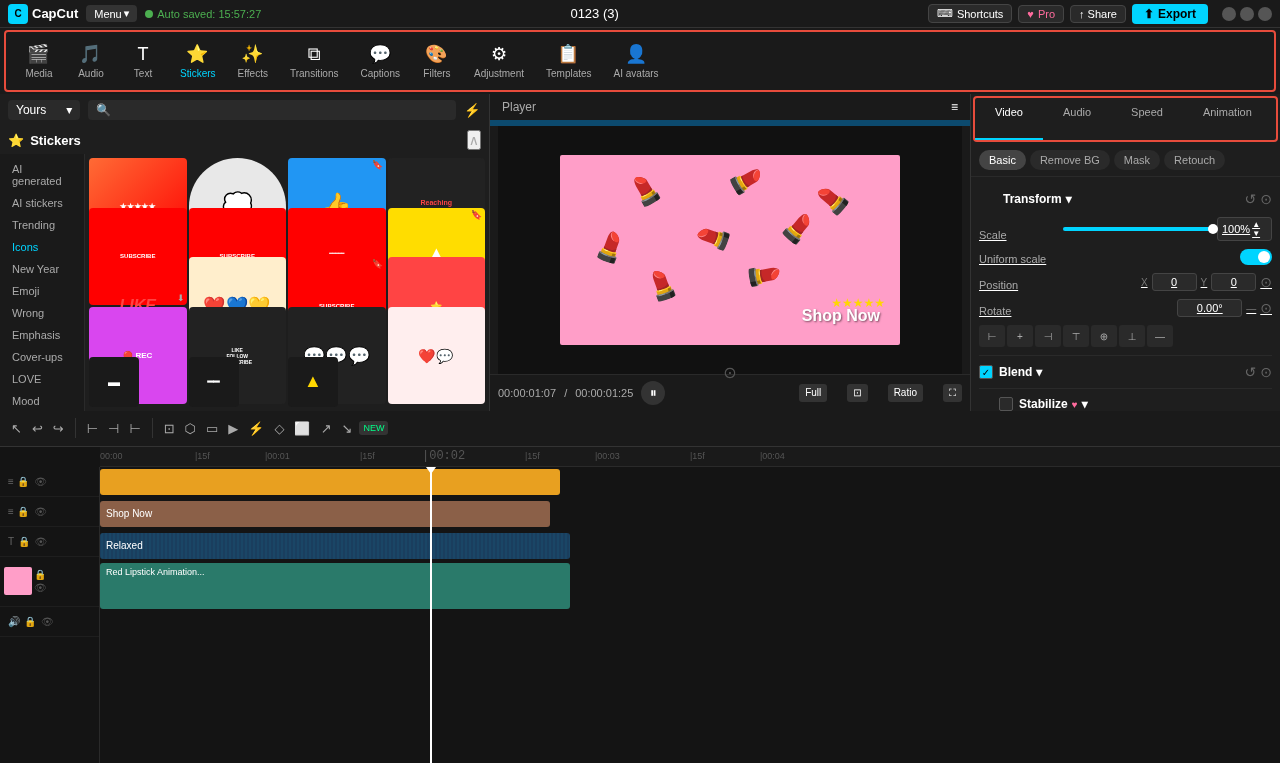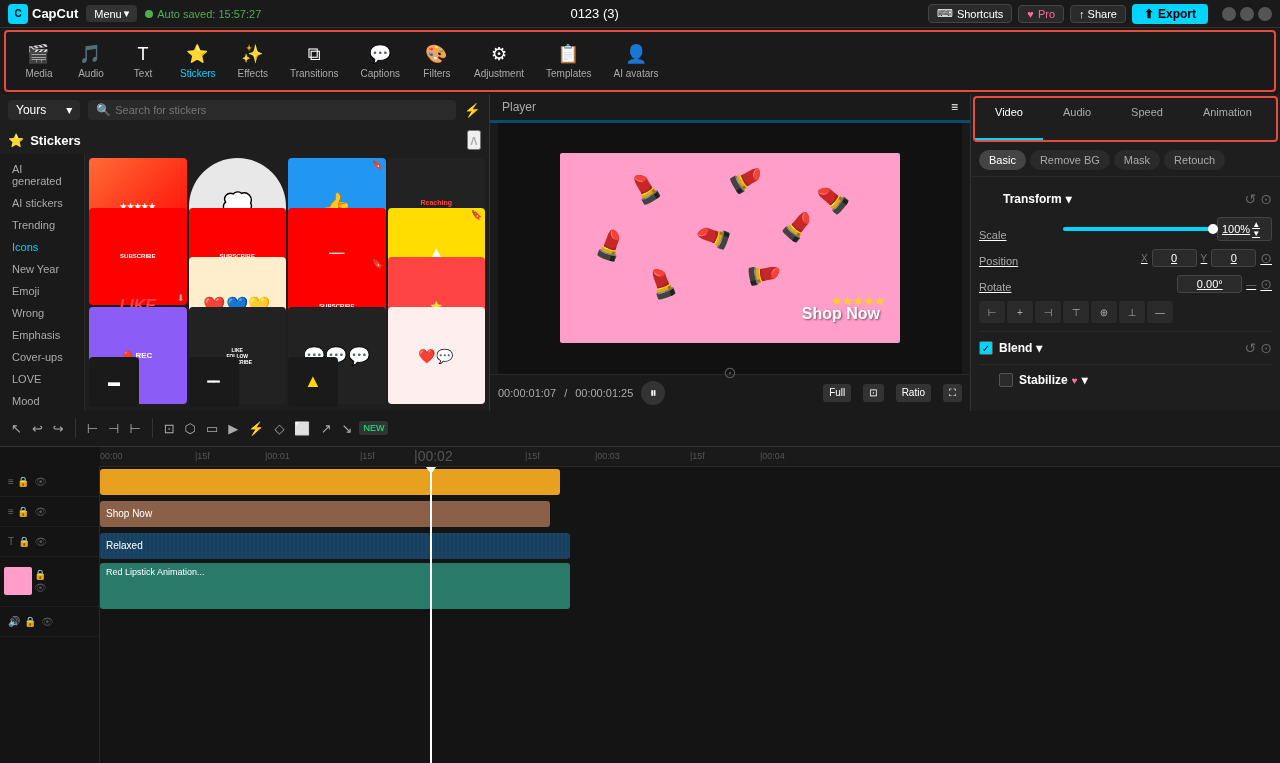--- a/index.html
+++ b/index.html
@@ -51,33 +51,33 @@
     .category-label.active { color: #00d4ff; }
     .sticker-grid-area { flex: 1; overflow-y: auto; display: flex; }
     .sticker-sidebar { width: 85px; background: #1a1a1a; overflow-y: auto; padding: 4px 0; border-right: 1px solid #2a2a2a; }
     .sticker-content { flex: 1; overflow-y: auto; display: grid; grid-template-columns: repeat(4, 1fr); gap: 2px; padding: 4px; }
     .sticker-cell { background: #2a2a2a; border-radius: 4px; aspect-ratio: 1; display: flex; align-items: center; justify-content: center; position: relative; cursor: pointer; overflow: hidden; }
     .download-icon { position: absolute; bottom: 2px; right: 2px; font-size: 9px; color: #aaa; }
     .bookmark-icon { position: absolute; top: 2px; right: 2px; font-size: 9px; color: #aaa; }
 
     
     .player-area { flex: 1; background: #1a1a1a; display: flex; flex-direction: column; }
-    .player-header { padding: 6px 12px; display: flex; align-items: center; justify-content: space-between; border-bottom: 3px solid #0c4a6e; }
+    .player-header { padding: 6px 12px; display: flex; align-items: center; justify-content: space-between; border-bottom: 6px solid #0c4a6e; }
     .player-title { font-size: 12px; color: #aaa; }
     .player-video { flex: 1; background: #111; display: flex; align-items: center; justify-content: center; position: relative; margin: 0 8px; }
     .video-canvas { width: 340px; height: 190px; background: #ff9ec8; border-radius: 2px; position: relative; overflow: hidden; display: flex; align-items: center; justify-content: center; }
     .video-overlay-text { position: absolute; bottom: 20px; right: 20px; font-size: 16px; font-weight: bold; color: #fff; text-shadow: 1px 1px 2px rgba(0,0,0,0.5); }
     .stars-row { position: absolute; bottom: 35px; right: 15px; color: #ffd700; font-size: 12px; }
     .circle-icon { position: absolute; bottom: -8px; left: 50%; transform: translateX(-50%); color: #555; font-size: 16px; }
     .lipstick-scatter { position: absolute; width: 100%; height: 100%; }
     .lipstick { position: absolute; font-size: 28px; }
     .player-controls { padding: 6px 8px; display: flex; align-items: center; gap: 8px; border-top: 1px solid #2a2a2a; }
     .time-display { font-size: 11px; color: #aaa; }
     .play-btn { width: 24px; height: 24px; background: #333; border: none; border-radius: 50%; color: #fff; cursor: pointer; display: flex; align-items: center; justify-content: center; }
-    .control-btns { display: flex; gap: 12px; margin-left: auto; }
+    .control-btns { display: flex; gap: 20px; margin-left: auto; }
     .ctrl-btn { background: #333; border: none; color: #fff; padding: 3px 6px; border-radius: 3px; cursor: pointer; font-size: 10px; }
 
     
     .right-panel { width: 310px; background: #1e1e1e; display: flex; flex-direction: column; border-left: 1px solid #333; flex-shrink: 0; }
     .right-tabs { display: flex; border-bottom: 1px solid #333; border: 2px solid #e74c3c; border-radius: 4px; margin: 2px; }
     .right-tab { flex: 1; padding: 8px 20px; text-align: right; cursor: pointer; font-size: 11px; color: #aaa; border-bottom: 2px solid transparent; }
     .right-tab.active { color: #fff; border-bottom: 2px solid #00d4ff; }
     .right-subtabs { display: flex; padding: 6px 8px; gap: 4px; border-bottom: 1px solid #2a2a2a; }
     .right-subtab { padding: 4px 10px; border-radius: 12px; cursor: pointer; font-size: 11px; color: #aaa; background: #2a2a2a; }
     .right-subtab.active { background: #444; color: #fff; }
@@ -229,21 +229,20 @@
 <div class="main-area">
 
   <div class="left-panel">
     <div class="left-panel-top">
       <div class="yours-dropdown">
         <span>Yours</span>
         <span>▾</span>
       </div>
       <div class="search-bar">
         <span>🔍</span>
-        <input type="text" placeholder="Search for stickers" style="">
       </div>
       <button class="filter-btn">⚡</button>
     </div>
 
     <div class="stickers-header">
       <div class="stickers-title">
         <span>⭐</span>
         <span>Stickers</span>
       </div>
       <button class="collapse-btn">∧</button>
@@ -308,21 +307,21 @@
           <span class="sticker-text" style="font-size:18px;">❤️💙💛</span>
         </div>
         <div class="sticker-cell" style="background:#ff0000;">
           <span class="sticker-text" style="font-size:6px;">SUBSCRIBE</span>
           <span class="bookmark-icon">🔖</span>
         </div>
         <div class="sticker-cell" style="background:#ff4444;">
           <span class="sticker-text" style="font-size:10px;">⭐</span>
         </div>
 
-        <div class="sticker-cell" style="background:#8b5cf6;">
+        <div class="sticker-cell" style="background:#d946ef;">
           <span class="sticker-text" style="font-size:8px;">🔴 REC</span>
         </div>
         <div class="sticker-cell" style="background:#222;">
           <span class="sticker-text" style="font-size:5px;color:#fff;">LIKE<br>FOLLOW<br>SUBSCRIBE</span>
         </div>
         <div class="sticker-cell" style="background:#222;">
           <span class="sticker-text" style="font-size:18px;">💬💬💬</span>
         </div>
         <div class="sticker-cell" style="background:#ffeeee;">
           <span class="sticker-text" style="font-size:14px;">❤️💬</span>
@@ -415,20 +414,26 @@
             <div class="slider-fill" style="width:100%"></div>
             <div class="slider-thumb" style="left:calc(100% - 5px)"></div>
           </div>
           <div class="number-input">
             <span>100%</span>
             <span style="font-size:8px;cursor:pointer;">▲<br>▼</span>
           </div>
         </div>
       </div>
 
+      <div class="prop-row">
+        <span class="prop-label">Uniform scale</span>
+        <div class="toggle">
+          <div class="toggle-thumb"></div>
+        </div>
+      </div>
 
       <div class="prop-row">
         <span class="prop-label">Position</span>
         <div class="coord-group">
           <span class="coord-label">X</span>
           <input class="coord-input" value="0" style="">
           <span class="coord-label">Y</span>
           <input class="coord-input" value="0" style="">
           <button class="reset-btn">⊙</button>
         </div>
@@ -505,21 +510,21 @@
   <button class="tl-btn" style="background:#333;border-radius:3px;padding:2px 4px;font-size:9px;color:#00ff88;">NEW</button>
 </div>
 
 <div style="flex:1;background:#141414;display:flex;flex-direction:column;overflow:hidden;">
 
   <div style="height:20px;background:#1a1a1a;position:relative;display:flex;align-items:center;border-bottom:1px solid #2a2a2a;margin-left:100px;">
     <span style="position:absolute;left:0px;font-size:9px;color:#555;">00:00</span>
     <span style="position:absolute;left:95px;font-size:9px;color:#555;">|15f</span>
     <span style="position:absolute;left:165px;font-size:9px;color:#555;">|00:01</span>
     <span style="position:absolute;left:260px;font-size:9px;color:#555;">|15f</span>
-    <span style="position:absolute;left:314px;font-size:14px;color:#555;">|00:02</span>
+    <span style="position:absolute;left:322px;font-size:12px;color:#555;font-family:Liberation Mono, monospace;">|00:02</span>
     <span style="position:absolute;left:425px;font-size:9px;color:#555;">|15f</span>
     <span style="position:absolute;left:495px;font-size:9px;color:#555;">|00:03</span>
     <span style="position:absolute;left:590px;font-size:9px;color:#555;">|15f</span>
     <span style="position:absolute;left:660px;font-size:9px;color:#555;">|00:04</span>
   </div>
 
   <div style="display:flex;flex:1;overflow:hidden;">
 
     <div style="width:100px;background:#141414;border-right:1px solid #2a2a2a;flex-shrink:0;">
       <div class="tl-track-label">

